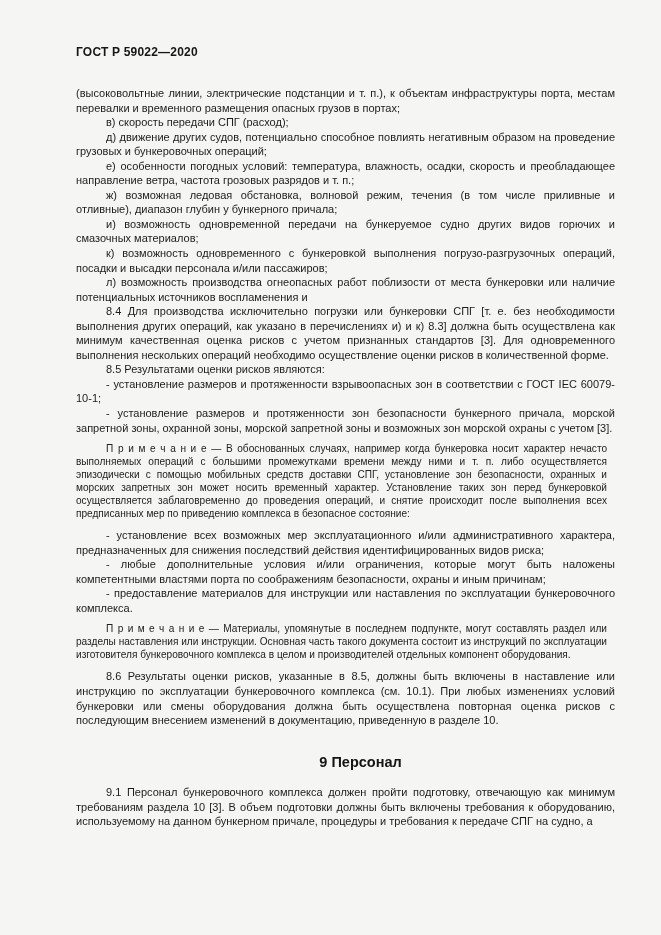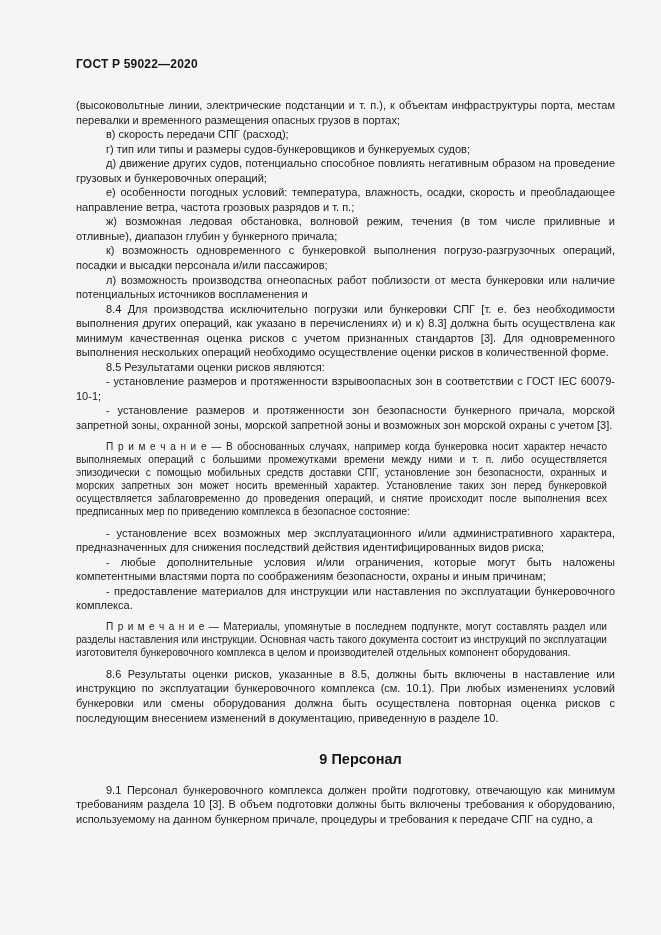--- a/index.html
+++ b/index.html
@@ -8,21 +8,21 @@
     background: #f5f5f3;
     font-family: "Liberation Sans", sans-serif;
   }
   .page {
     position: relative;
     width: 661px;
     height: 935px;
     box-sizing: border-box;
     background: #f5f5f3;
     color: #1c1c1c;
-    padding: 57px 46px 0 76px;
+    padding: 45px 46px 0 76px;
     overflow: hidden;
   }
   .doc-header {
     font-size: 12px;
     font-weight: bold;
     letter-spacing: 0.2px;
     color: #161616;
     margin: 0 0 27px 0;
   }
   .doc-body p {
@@ -50,24 +50,24 @@
 </style>
 </head>
 <body>
 
 <div class="page">
   <div class="doc-header">ГОСТ Р 59022—2020</div>
 
   <div class="doc-body">
       <p class="body">(высоковольтные линии, электрические подстанции и т. п.), к объектам инфраструктуры порта, местам перевалки и временного размещения опасных грузов в портах;</p>
       <p class="body indent">в) скорость передачи СПГ (расход);</p>
-      <p class="body indent">г) тип или типы и размеры судов-бункеровщиков и бункеруемых судов;</p>
       <p class="body indent">д) движение других судов, потенциально способное повлиять негативным образом на проведение грузовых и бункеровочных операций;</p>
       <p class="body indent">е) особенности погодных условий: температура, влажность, осадки, скорость и преобладающее направление ветра, частота грозовых разрядов и т. п.;</p>
       <p class="body indent">ж) возможная ледовая обстановка, волновой режим, течения (в том числе приливные и отливные), диапазон глубин у бункерного причала;</p>
+      <p class="body indent">и) возможность одновременной передачи на бункеруемое судно других видов горючих и смазочных материалов;</p>
       <p class="body indent">к) возможность одновременного с бункеровкой выполнения погрузо-разгрузочных операций, посадки и высадки персонала и/или пассажиров;</p>
       <p class="body indent">л) возможность производства огнеопасных работ поблизости от места бункеровки или наличие потенциальных источников воспламенения и</p>
       <p class="body indent">8.4 Для производства исключительно погрузки или бункеровки СПГ [т. е. без необходимости выполнения других операций, как указано в перечислениях и) и к) 8.3] должна быть осуществлена как минимум качественная оценка рисков с учетом признанных стандартов [3]. Для одновременного выполнения нескольких операций необходимо осуществление оценки рисков в количественной форме.</p>
       <p class="body indent">8.5 Результатами оценки рисков являются:</p>
       <p class="body indent">- установление размеров и протяженности взрывоопасных зон в соответствии с ГОСТ IEC 60079-10-1;</p>
       <p class="body indent">- установление размеров и протяженности зон безопасности бункерного причала, морской запретной зоны, охранной зоны, морской запретной зоны и возможных зон морской охраны с учетом [3].</p>
       <p class="note">П р и м е ч а н и е  —  В обоснованных случаях, например когда бункеровка носит характер нечасто выполняемых операций с большими промежутками времени между ними и т. п. либо осуществляется эпизодически с помощью мобильных средств доставки СПГ, установление зон безопасности, охранных и морских запретных зон может носить временный характер. Установление таких зон перед бункеровкой осуществляется заблаговременно до проведения операций, и снятие происходит после выполнения всех предписанных мер по приведению комплекса в безопасное состояние:</p>
       <p class="body indent">- установление всех возможных мер эксплуатационного и/или административного характера, предназначенных для снижения последствий действия идентифицированных видов риска;</p>
       <p class="body indent">- любые дополнительные условия и/или ограничения, которые могут быть наложены компетентными властями порта по соображениям безопасности, охраны и иным причинам;</p>
       <p class="body indent">- предоставление материалов для инструкции или наставления по эксплуатации бункеровочного комплекса.</p>

